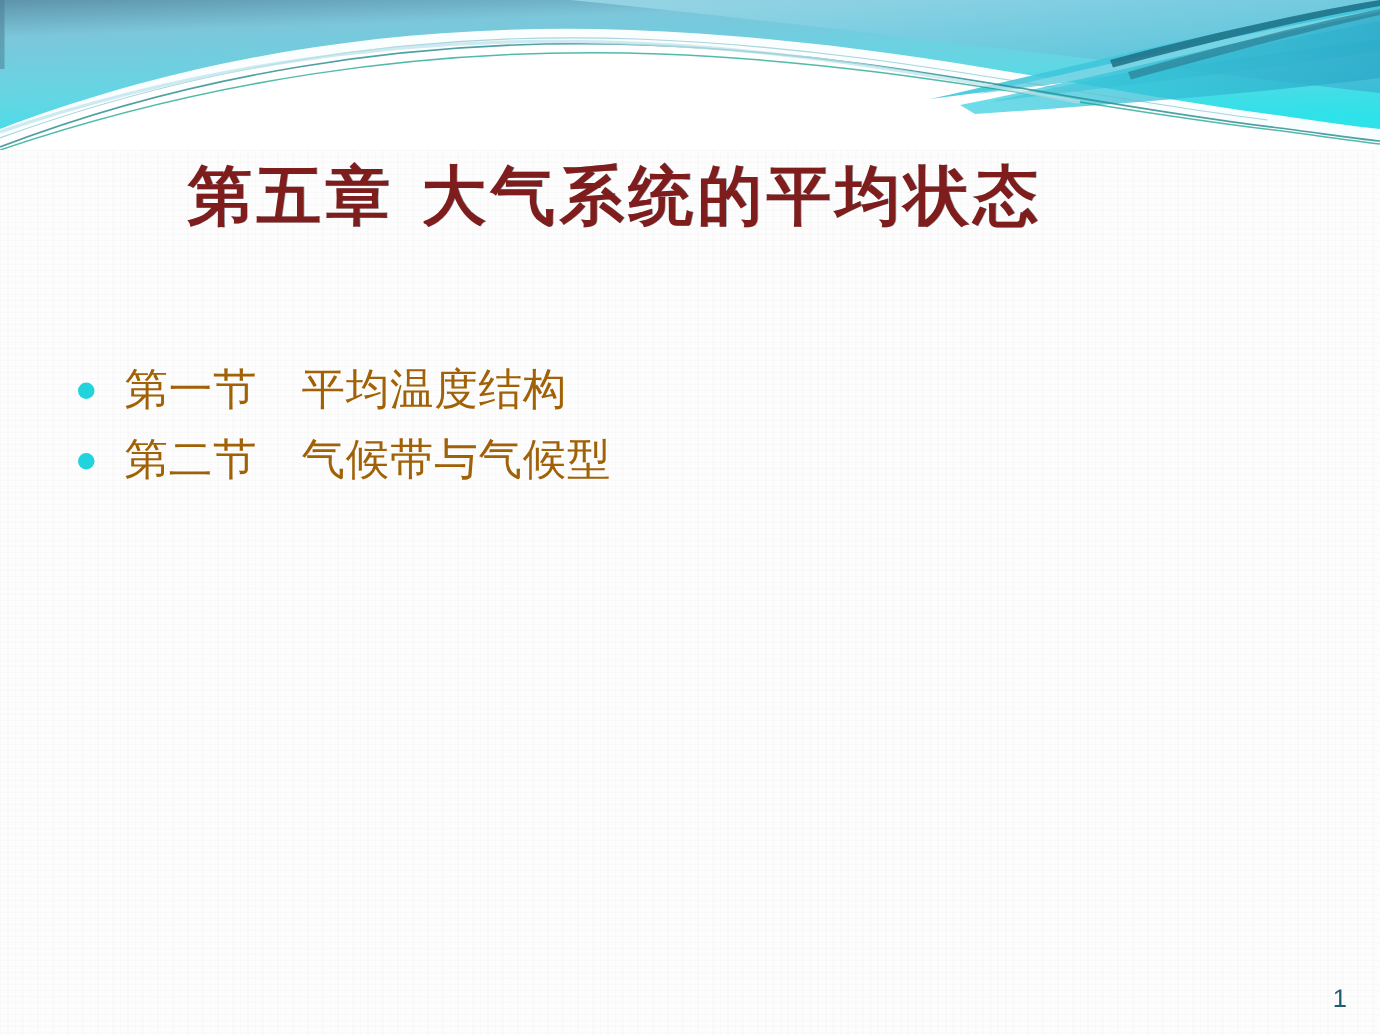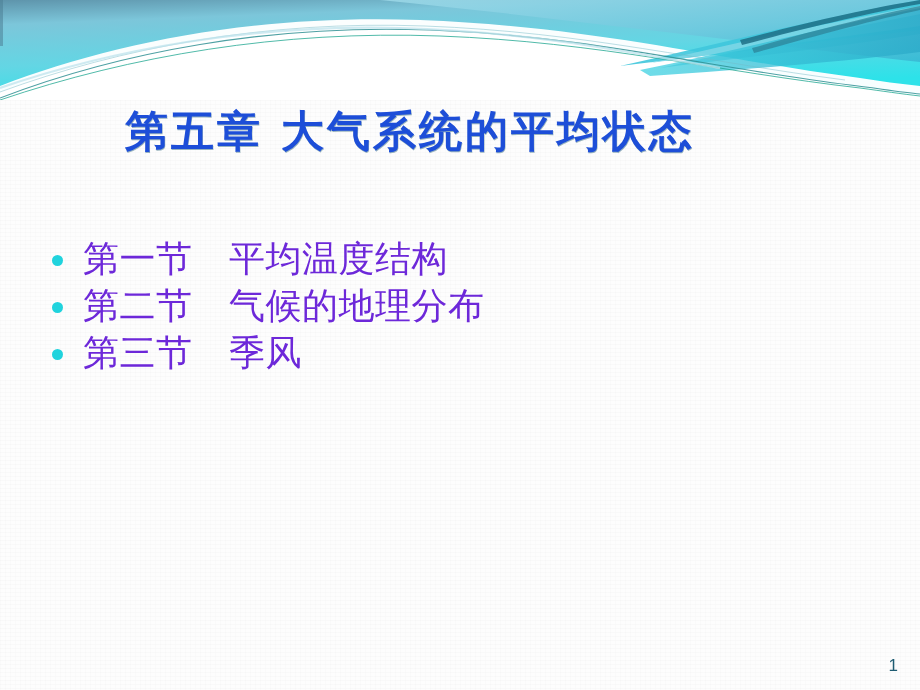--- a/index.html
+++ b/index.html
@@ -61,21 +61,21 @@
     width: 920px;
     text-align: center;
     padding-left: 0px;
   }
   #title-text {
     display: inline-block;
     margin-left: -100px;
     font-family: "DejaVu Sans", "Liberation Sans", sans-serif;
     font-size: 43px;
     font-weight: bold;
-    color: #1d4ed8;
+    color: #7f1d1d;
     letter-spacing: 3px;
     line-height: 62px;
     white-space: nowrap;
     text-shadow: 0.5px 0.5px 0px rgba(30,92,114,0.45);
   }
 
   
   #bullet-list {
     position: absolute;
     left: 52px;
@@ -91,22 +91,22 @@
     flex: 0 0 auto;
     width: 11px;
     height: 11px;
     border-radius: 50%;
     background: #20d3dd;
     margin-right: 20px;
     margin-top: 2px;
   }
   .bullet-label {
     font-family: "Liberation Serif", "DejaVu Serif", serif;
-    font-size: 36px;
-    color: #6d28d9;
+    font-size: 29px;
+    color: #a16207;
     white-space: pre;
     letter-spacing: 0.5px;
   }
 
   
   #page-number {
     position: absolute;
     right: 22px;
     bottom: 14px;
     font-family: "Liberation Sans", "DejaVu Sans", sans-serif;
@@ -175,26 +175,22 @@
 
   <div id="bullet-list">
 
     <div class="bullet-row">
       <span class="bullet-dot"></span>
       <span class="bullet-label">第一节　平均温度结构</span>
     </div>
 
     <div class="bullet-row">
       <span class="bullet-dot"></span>
-      <span class="bullet-label">第二节　气候的地理分布</span>
+      <span class="bullet-label">第二节　气候带与气候型</span>
     </div>
 
-    <div class="bullet-row">
-      <span class="bullet-dot"></span>
-      <span class="bullet-label">第三节　季风</span>
-    </div>
 
 
   </div>
 
   <div id="page-number">1</div>
 
 </div>
 
 </body></html>

